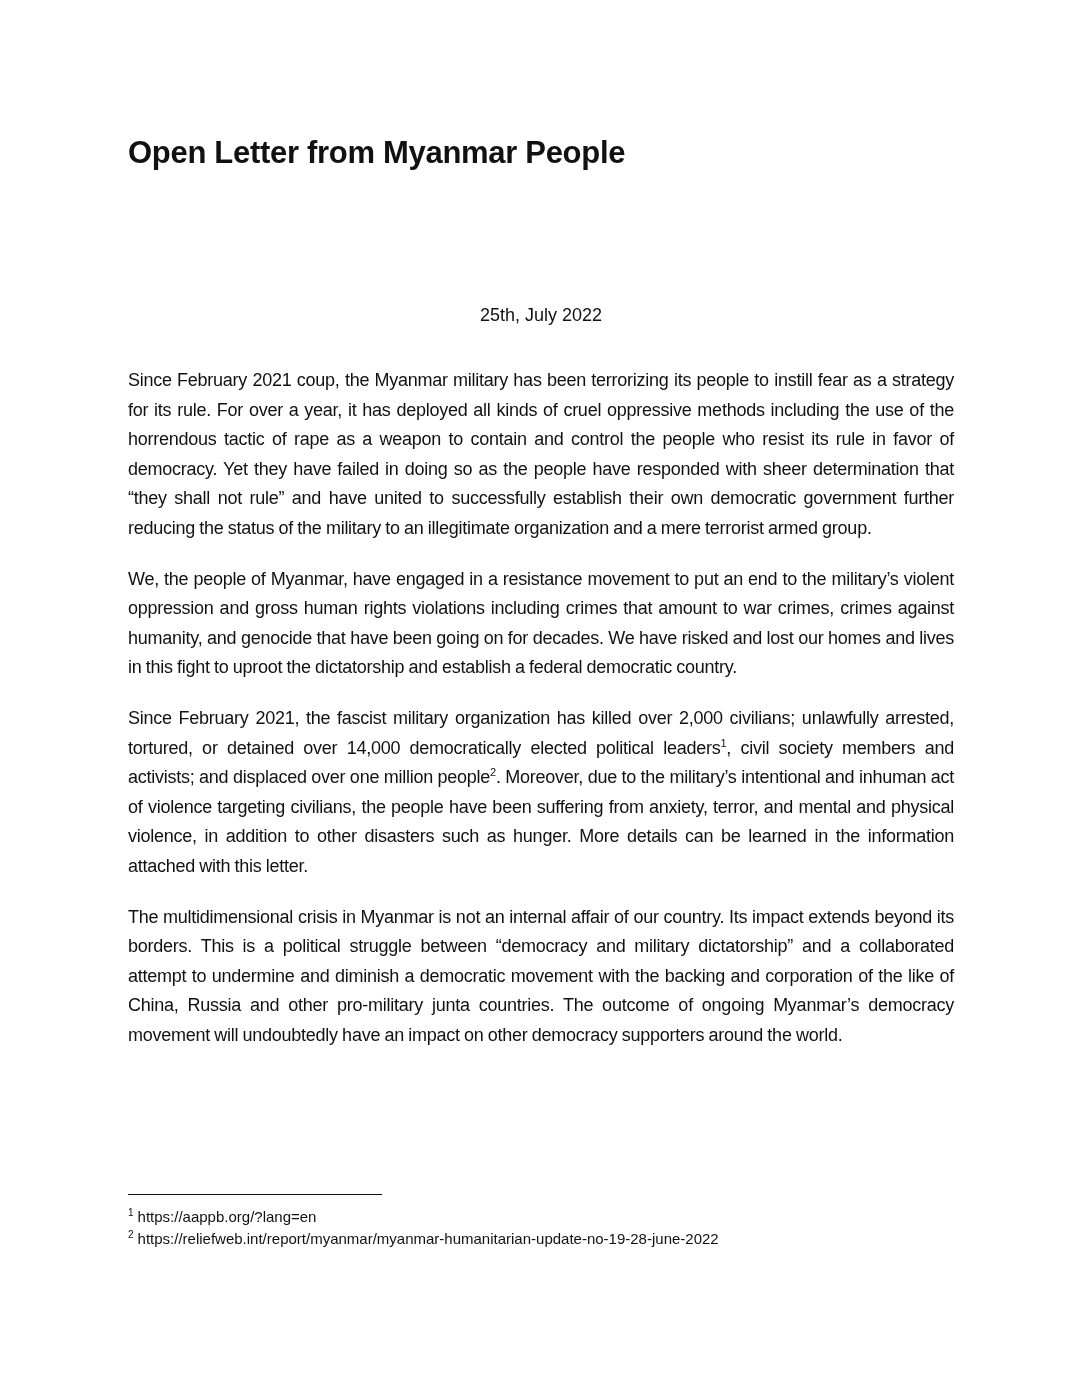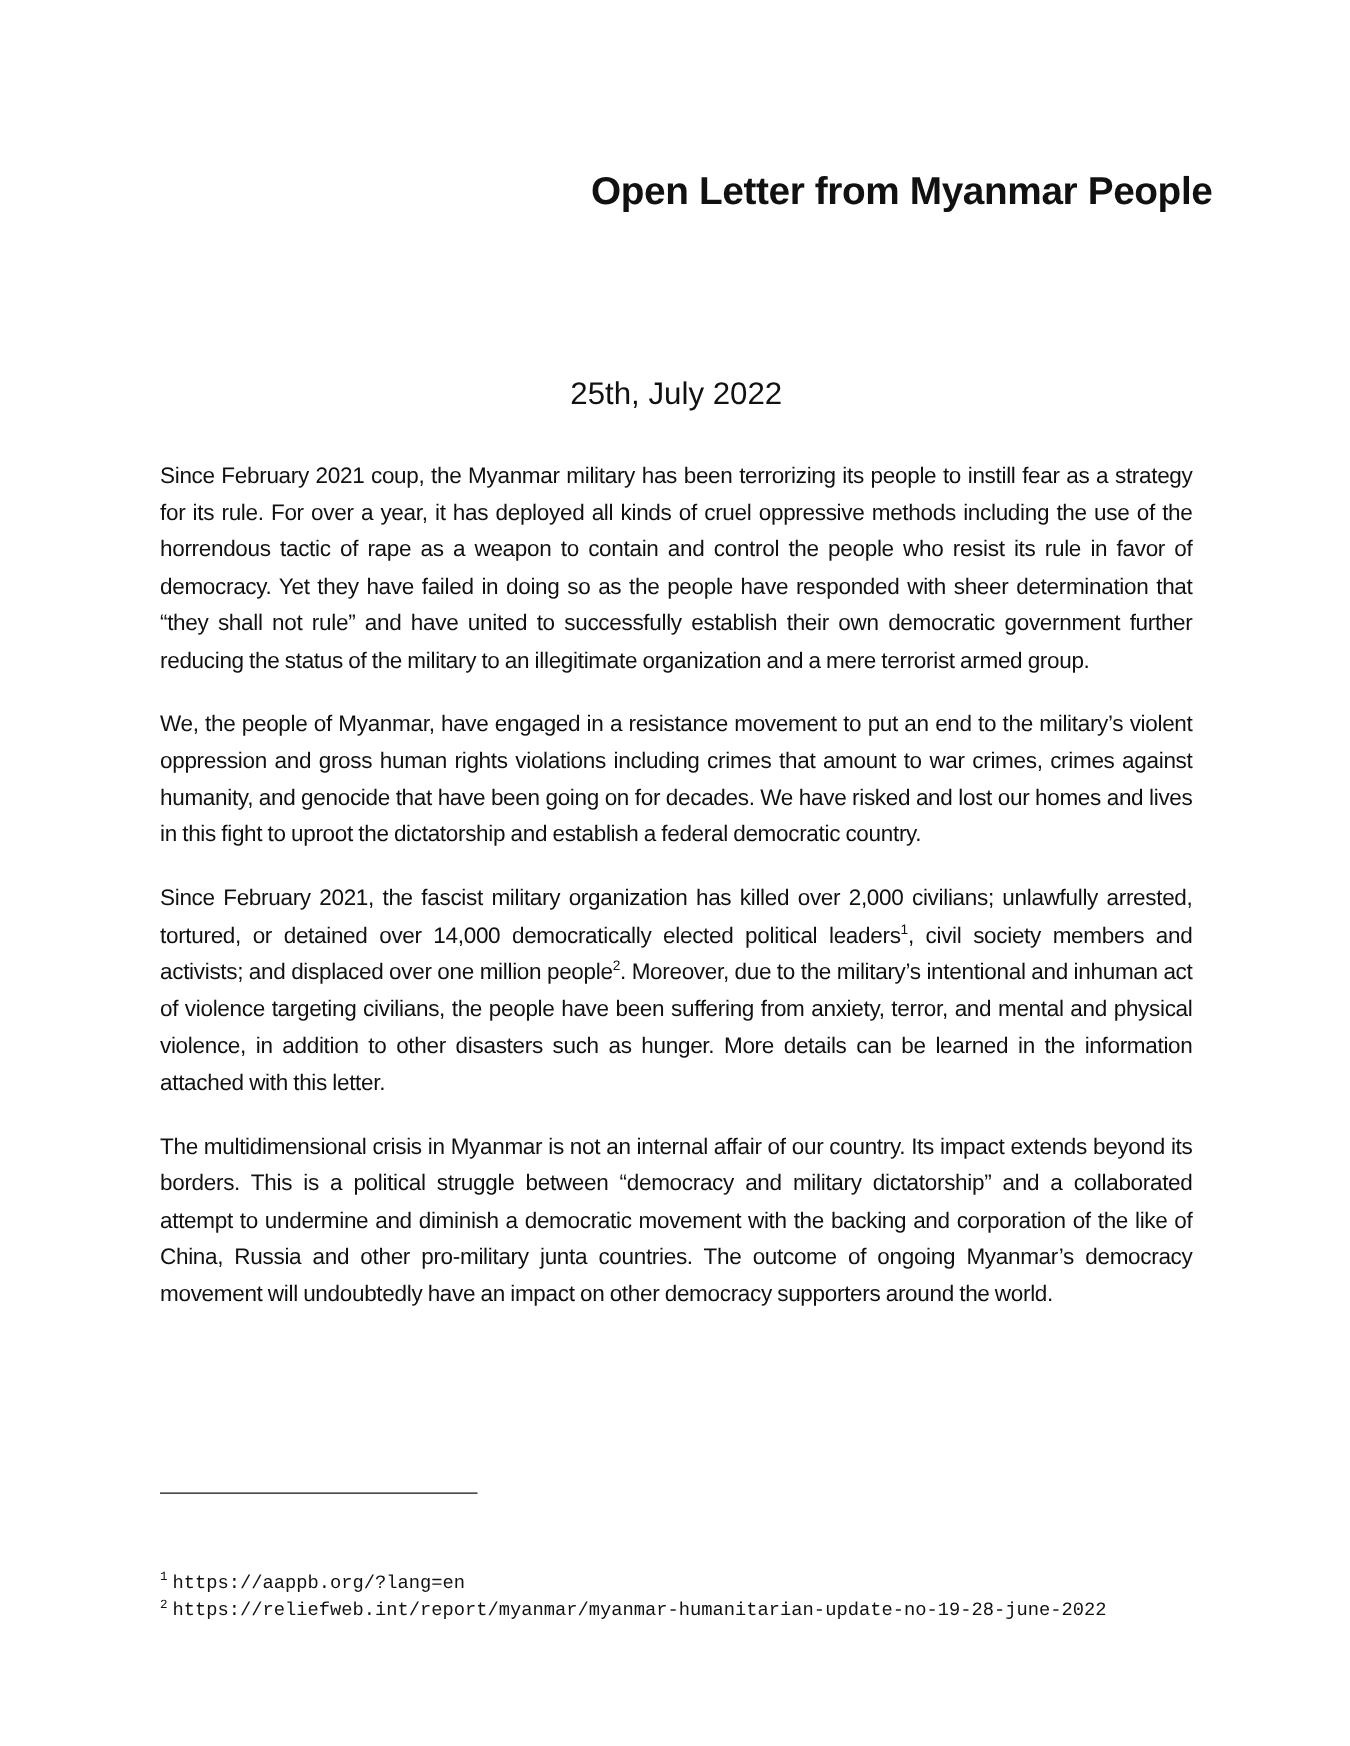--- a/index.html
+++ b/index.html
@@ -1,30 +1,30 @@
 <!DOCTYPE html>
 <html><head>
 <meta charset="utf-8">
 <style>
   html, body { margin: 0; padding: 0; background: #ffffff; }
   body { width: 1080px; height: 1397px; position: relative; overflow: hidden;
          font-family: "Liberation Sans", sans-serif; color: #111111; }
   .page { position: absolute; left: 0; top: 0; width: 1080px; height: 1397px; background: #fff; }
-  .title { position: absolute; left: 144px; width: 826px; top: 128px; text-align: right;
+  .title { position: absolute; left: 128px; width: 826px; top: 128px; text-align: left;
            font-weight: bold; font-size: 31px; line-height: 50px; letter-spacing: -0.3px; }
   .title .line { display: block; }
   .date { position: absolute; left: 128px; width: 826px; top: 297px; text-align: center;
-          font-size: 25px; line-height: 36px; }
+          font-size: 18px; line-height: 36px; }
   .body { position: absolute; left: 128px; width: 826px; top: 366px; }
   .para { margin: 0 0 21px 0; font-size: 18px; line-height: 29.6px; text-align: justify;
           letter-spacing: -0.25px; word-spacing: -0.5px; }
   sup { font-size: 11px; line-height: 0; vertical-align: super; }
   .fn-rule { position: absolute; left: 128px; top: 1194px; width: 254px; height: 0;
              border-top: 1.5px solid #111; }
-  .footnotes { position: absolute; left: 128px; top: 1256px; width: 826px; font-size: 15px; line-height: 22px; font-family: Liberation Mono, monospace; }
+  .footnotes { position: absolute; left: 128px; top: 1206px; width: 826px; font-size: 15px; line-height: 22px; }
   .footnote sup { font-size: 10px; margin-right: 4px; }
 </style>
 </head>
 <body>
 
 <div class="page">
 
   <h1 class="title" style="margin:0;">
     <span class="line">Open Letter from Myanmar People</span>
   </h1>

